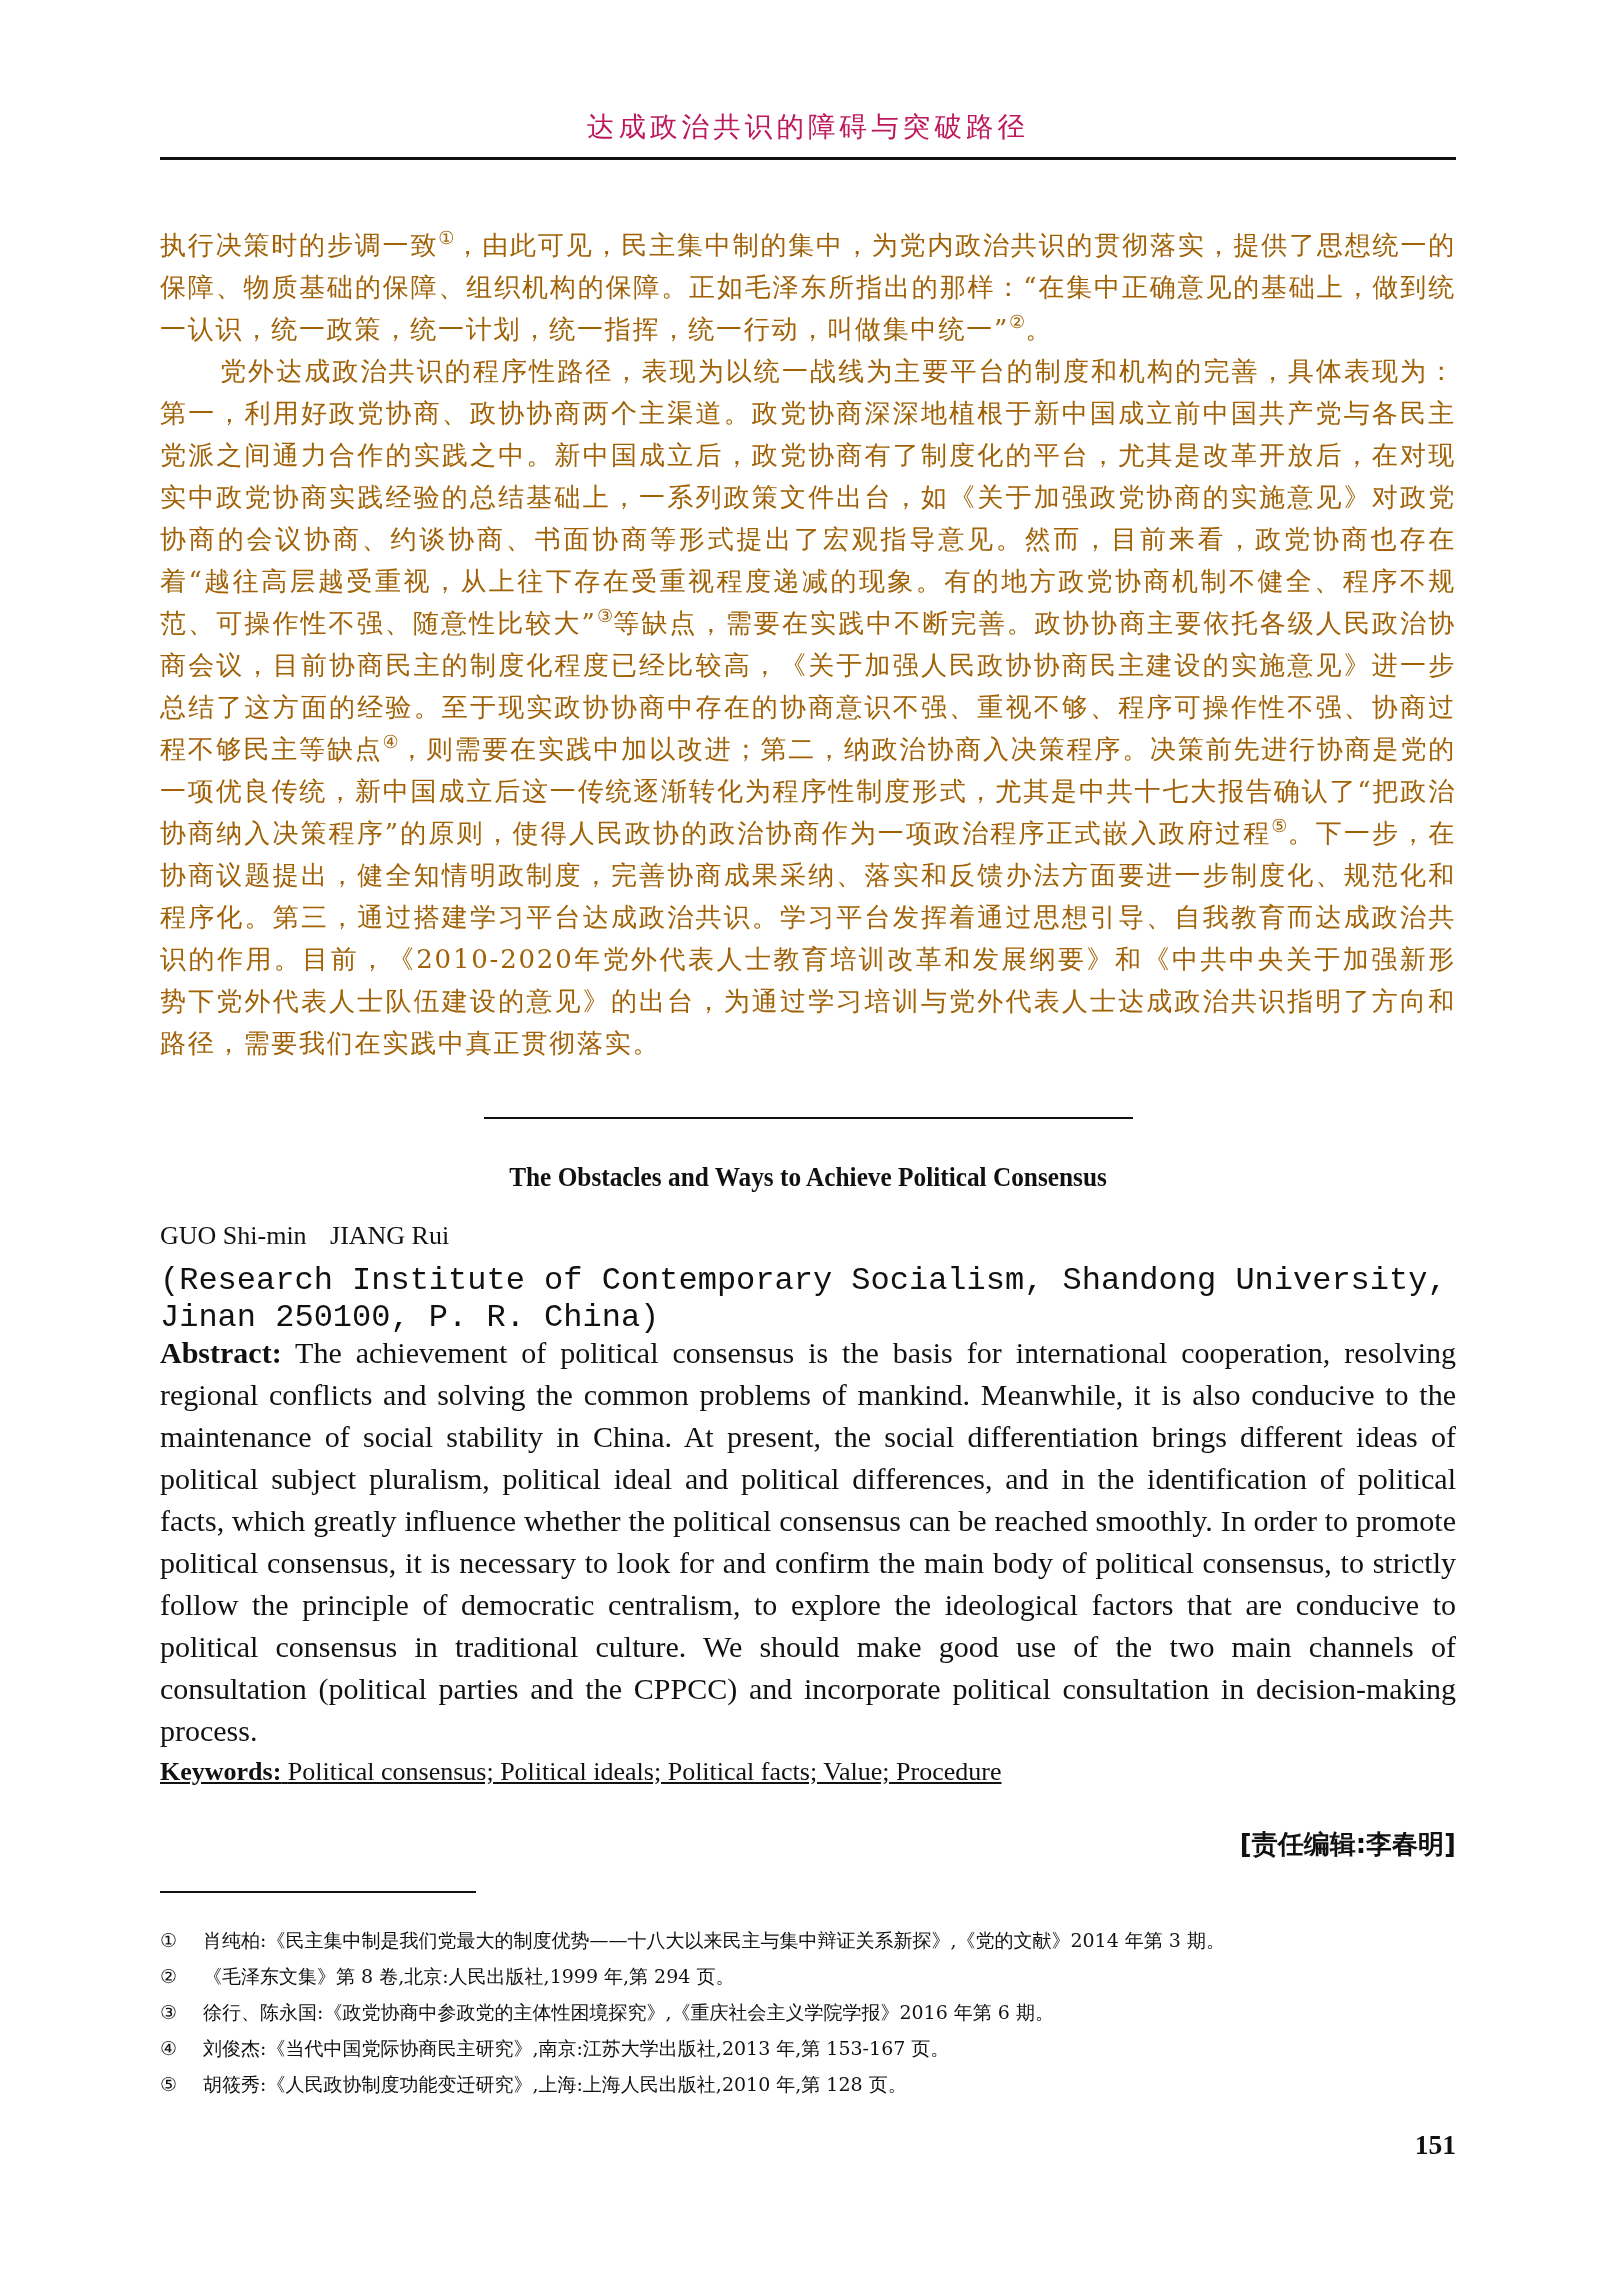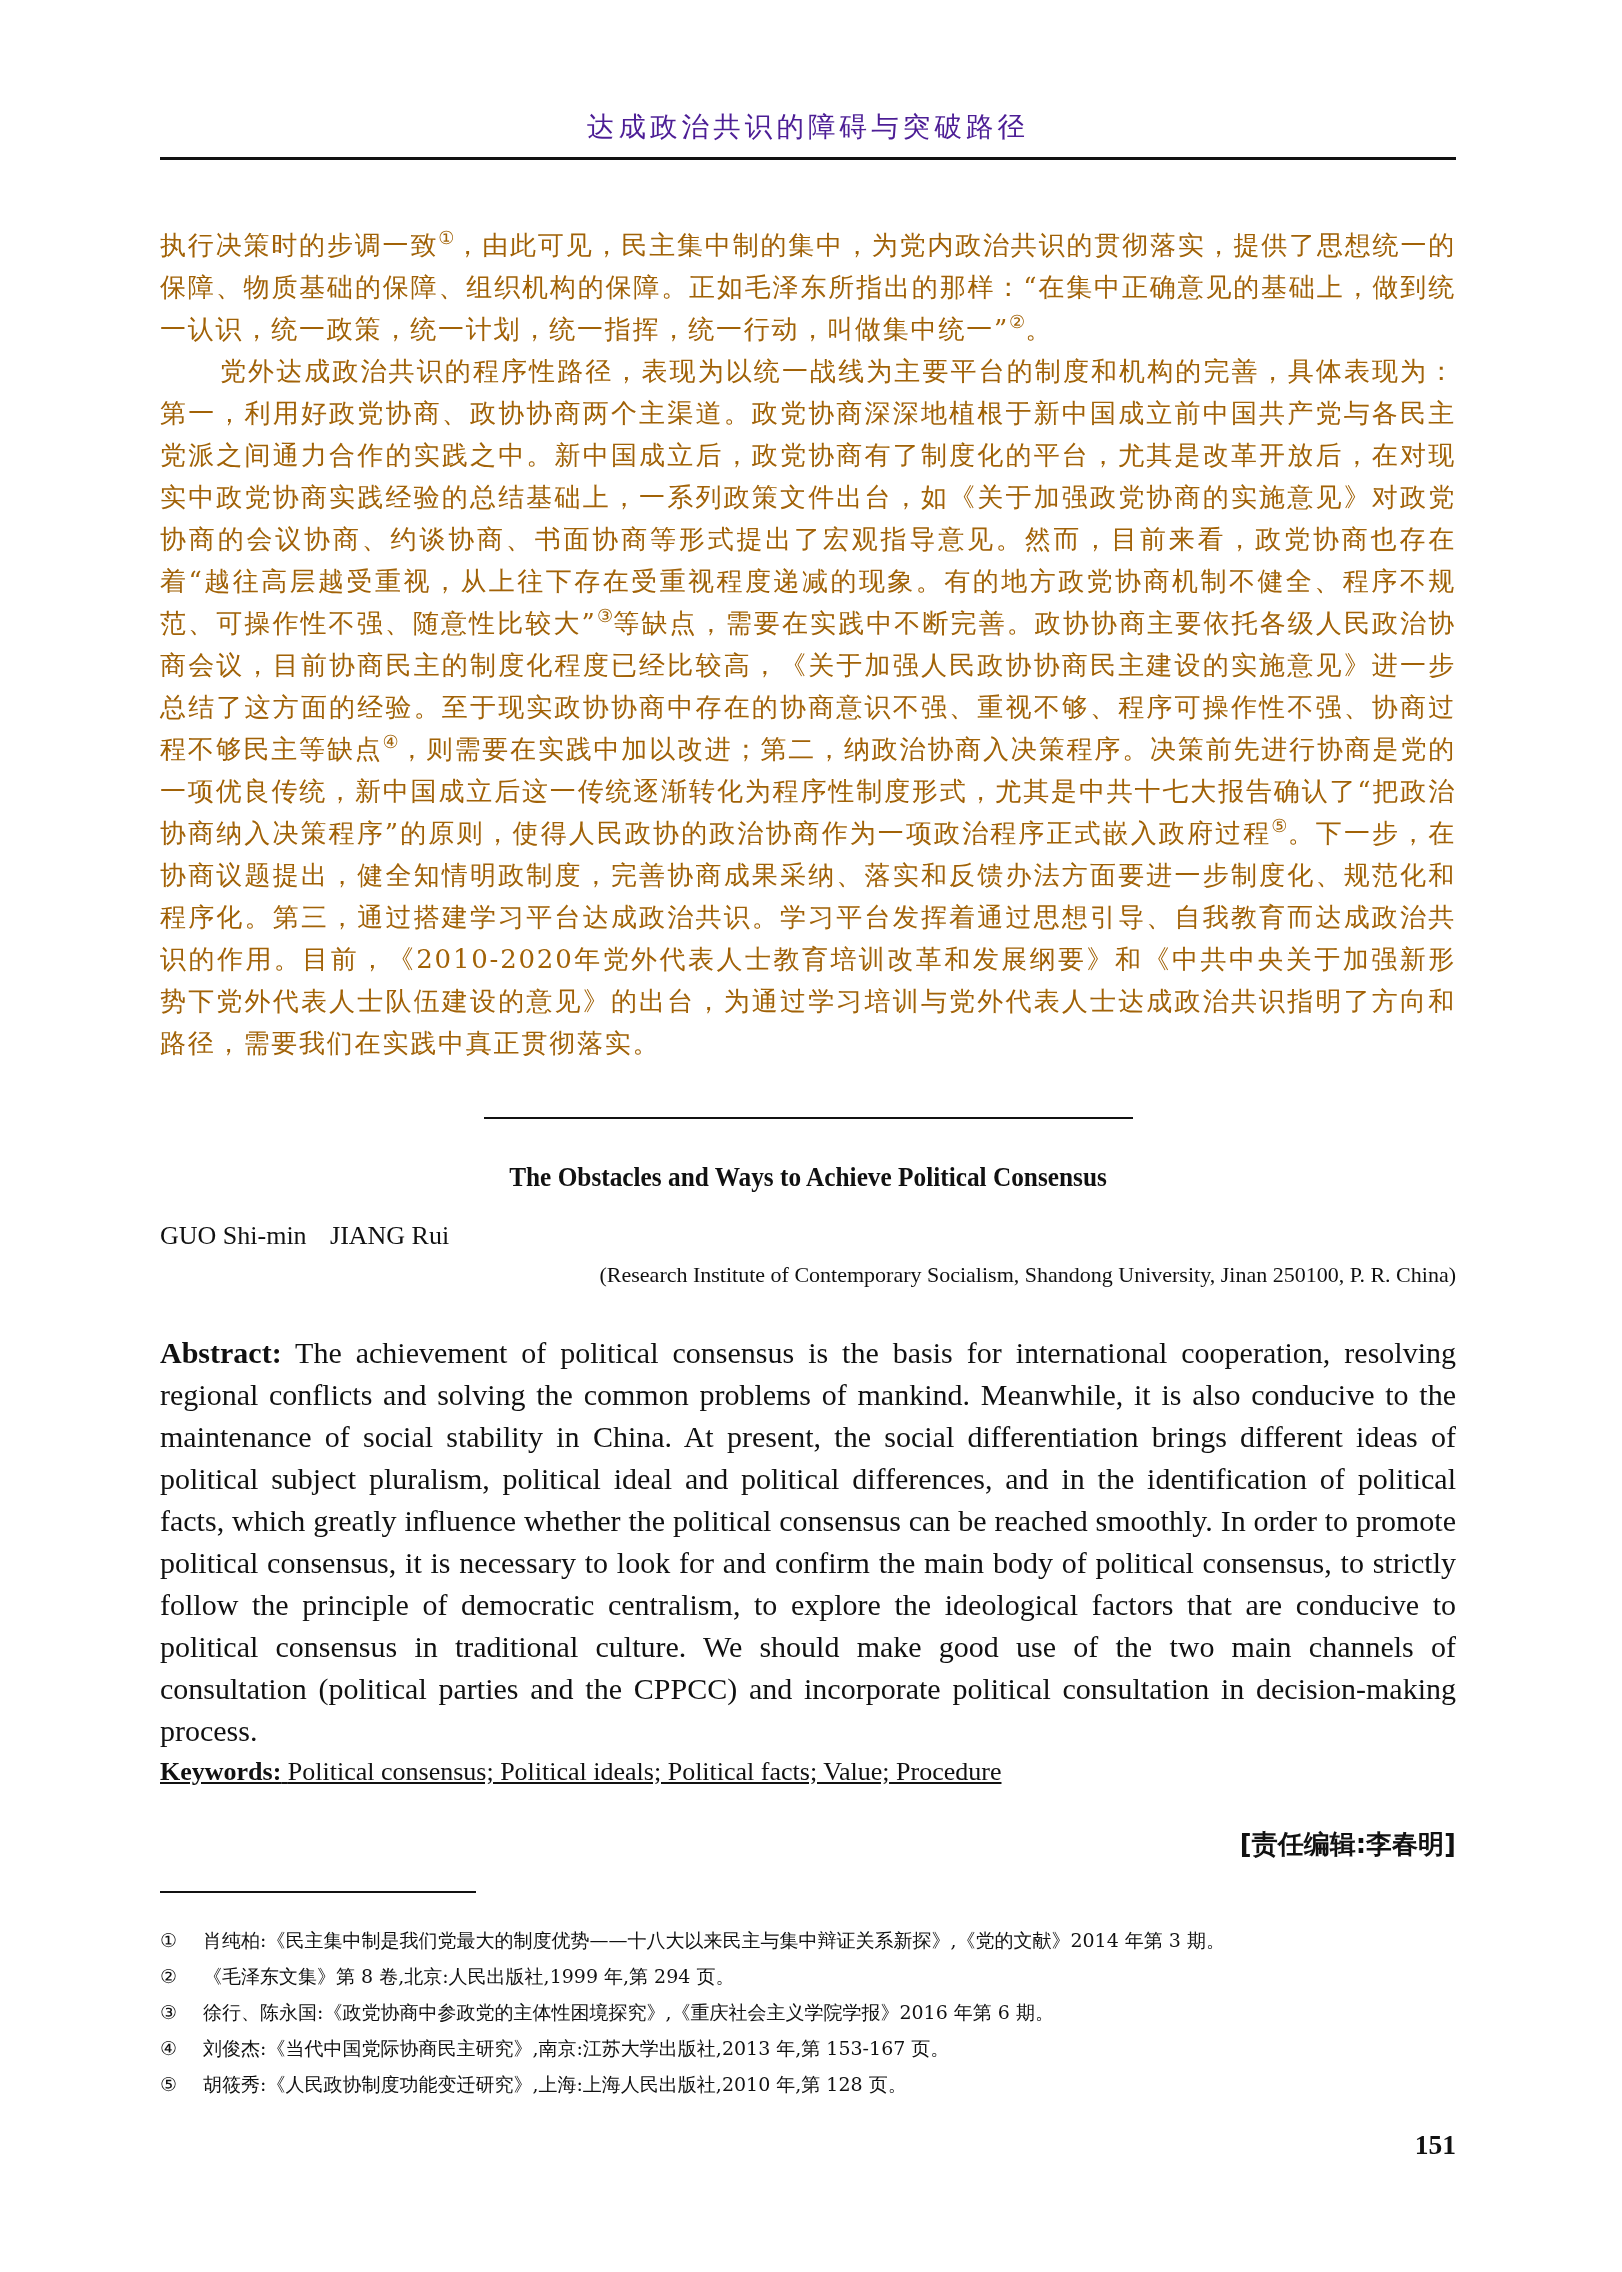--- a/index.html
+++ b/index.html
@@ -1,38 +1,38 @@
 <!DOCTYPE html>
 <html style="font-size:11px"><head>
 <meta charset="utf-8">
 <style>
   html, body { margin: 0; padding: 0; background: #ffffff; }
   body { width: 1623px; height: 2273px; position: relative; overflow: hidden; color: #111; }
   .page { position: absolute; left: 0; top: 0; width: 1623px; height: 2273px; background: #fff; }
 
   .running-head { position: absolute; left: 160px; width: 1296px; top: 109px; text-align: center;
-    font-family: "DejaVu Serif", serif; font-size: 27.5px; letter-spacing: 4.1px; color: #4c1d95; }
+    font-family: "DejaVu Serif", serif; font-size: 27.5px; letter-spacing: 4.1px; color: #be185d; }
   .head-rule { position: absolute; left: 160px; width: 1296px; top: 157px; height: 2.7px; background: #111; }
 
   .cn-body { position: absolute; left: 160px; width: 1296px; top: 224px;
     font-family: "DejaVu Serif", serif; font-size: 26px; line-height: 42px; letter-spacing: 1.8px;
     text-align: justify; color: #a16207; }
   .cn-body p { margin: 0; }
   .cn-body p.indent { text-indent: 60px; }
   .cn-body sup, .fn-ref { font-size: 18px; line-height: 0; vertical-align: 9.6px; letter-spacing: 0; }
 
   .divider { position: absolute; left: 484px; width: 649px; top: 1117px; height: 2.1px; background: #111; }
 
   .en-title { position: absolute; left: 160px; width: 1296px; top: 1161px; text-align: center;
     font-family: "Liberation Serif", serif; font-weight: bold; font-size: 27.5px; transform: scaleX(0.92); }
   .en-authors { position: absolute; left: 160px; width: 1296px; top: 1221px; text-align: left;
     font-family: "Liberation Serif", serif; font-size: 26px; }
   .en-authors span + span { margin-left: 23.4px; }
-  .en-affil { position: absolute; left: 160px; width: 1296px; top: 1262px; text-align: right;
-    font-family: Liberation Serif, serif; font-size: 22px; }
+  .en-affil { position: absolute; left: 160px; width: 1296px; top: 1262px; text-align: left;
+    font-family: Liberation Mono, monospace; font-size: 32px; }
 
   .abstract { position: absolute; left: 160px; width: 1296px; top: 1332px;
     font-family: "Liberation Serif", serif; font-size: 30px; line-height: 42px; text-align: justify; }
   .abstract .lbl, .keywords .lbl { font-weight: bold; }
   .keywords { position: absolute; left: 160px; width: 1296px; top: 1751px;
     font-family: "Liberation Serif", serif; font-size: 26px; line-height: 42px; text-decoration: underline; }
 
   .editor { position: absolute; right: 167px; top: 1827px;
     font-family: "DejaVu Sans", sans-serif; font-size: 26px; font-weight: bold; }
 

